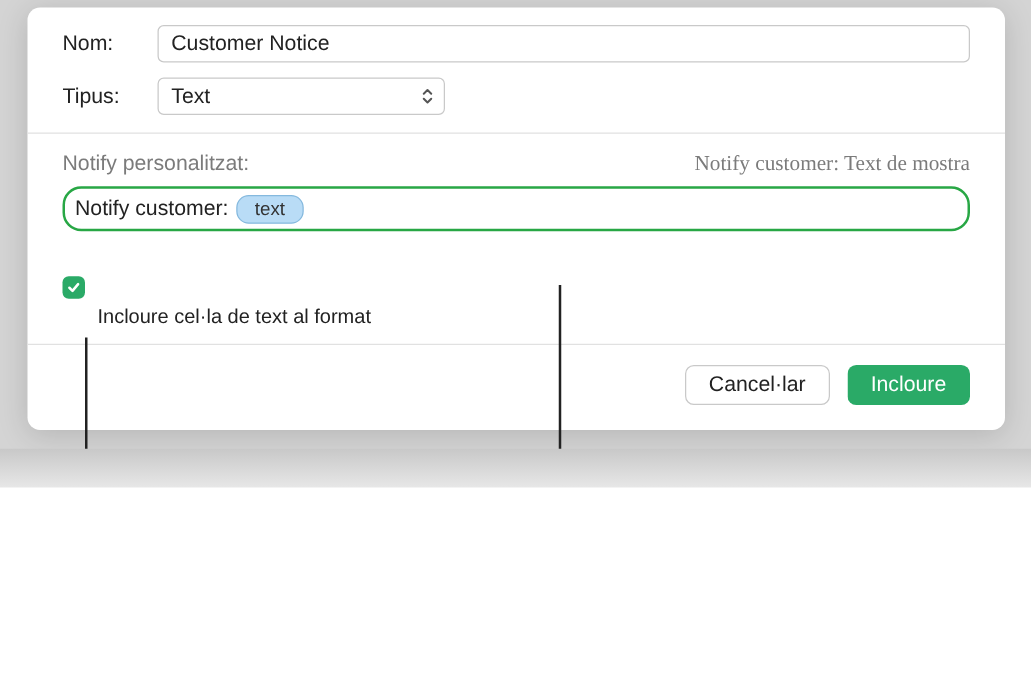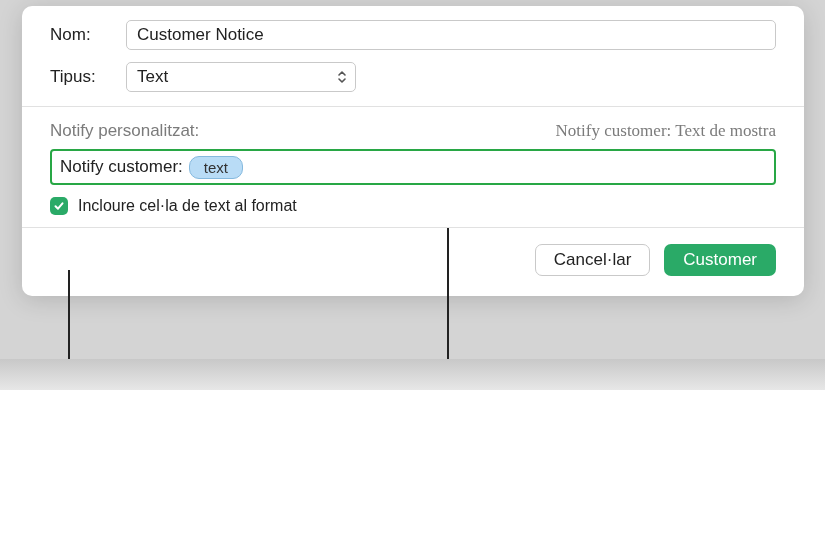--- a/index.html
+++ b/index.html
@@ -110,21 +110,21 @@
     }
 
     .sample-text {
       font-size: 17px;
       color: #7b7b7b;
       font-family: Liberation Serif, serif;
     }
 
     .format-input {
       border: 2px solid #28a745;
-      border-radius: 4px;
+      border-radius: 15px;
       background: #fff;
       height: 28px;
       display: flex;
       align-items: center;
       padding: 16px 8px;
       position: relative;
     }
 
     .format-prefix {
       font-size: 17px;
@@ -159,20 +159,21 @@
       position: relative;
     }
 
     .checkbox svg {
       display: block;
     }
 
     .checkbox-label {
       font-size: 16px;
       color: #222;
+      margin-top: 48px;
     }
 
     .footer {
       padding: 16px 28px 20px 27px;
       display: flex;
       justify-content: flex-end;
       gap: 14px;
     }
 
     .btn {
@@ -275,21 +276,21 @@
         </svg>
       </div>
       <span class="checkbox-label">Incloure cel·la de text al format</span>
     </div>
   </div>
 
   <div class="divider"></div>
 
   <div class="footer">
     <button class="btn btn-cancel">Cancel·lar</button>
-    <button class="btn btn-accept">Customer</button>
+    <button class="btn btn-accept">Incloure</button>
   </div>
 </div>
 
 <div class="callout-line" style="left:68px; top:270px; height:139px;"></div>
 <div class="callout-line" style="left:447px; top:228px; height:181px;"></div>
 
 <div class="callout-text" style="left:68px; top:413px; width:330px;">Seleccionar-ho per mostrar el text que introdueixes a la cel·la com a part del format de cel·la.</div>
 <div class="callout-text" style="left:447px; top:413px; width:340px;">Escriure text abans o després del senyal de text.</div>
 
 </body></html>

